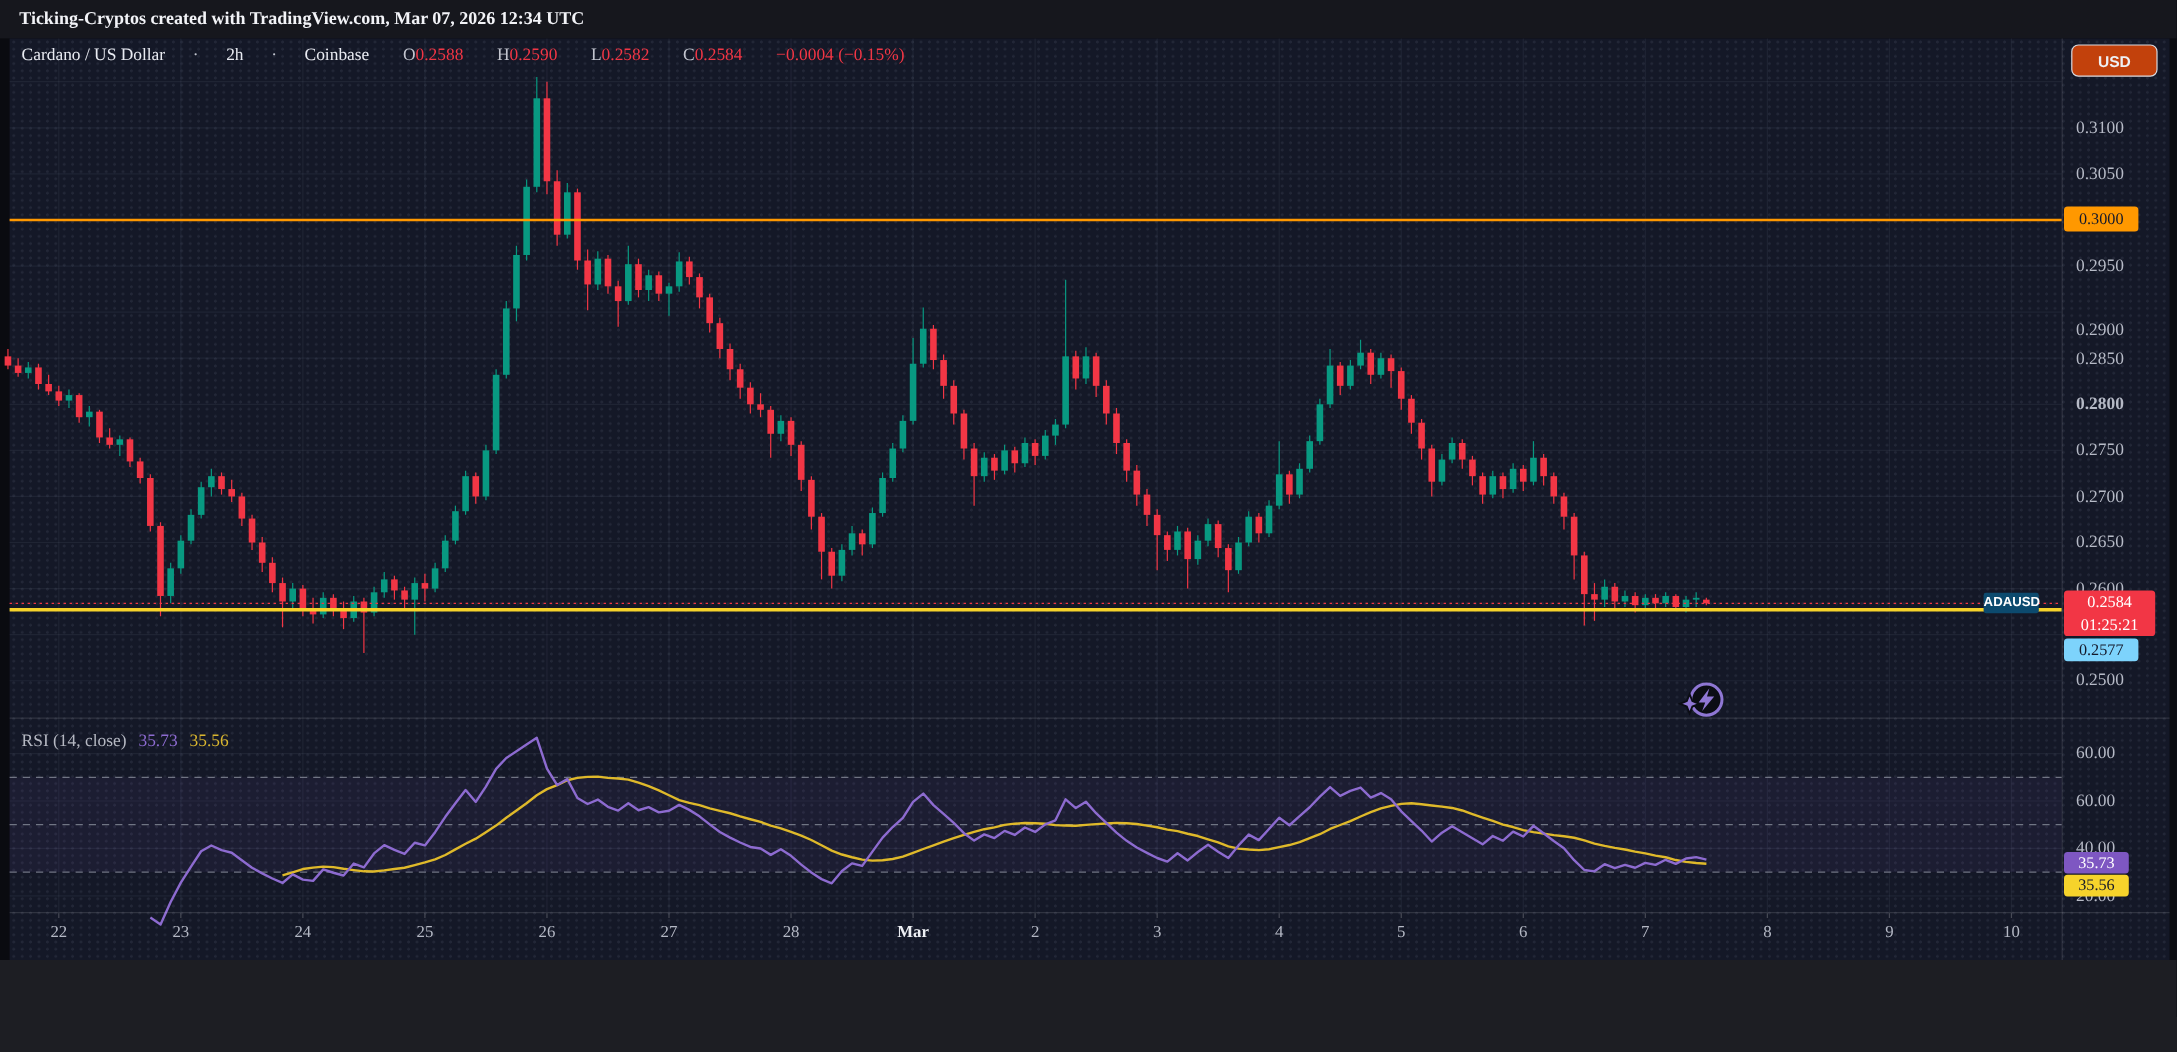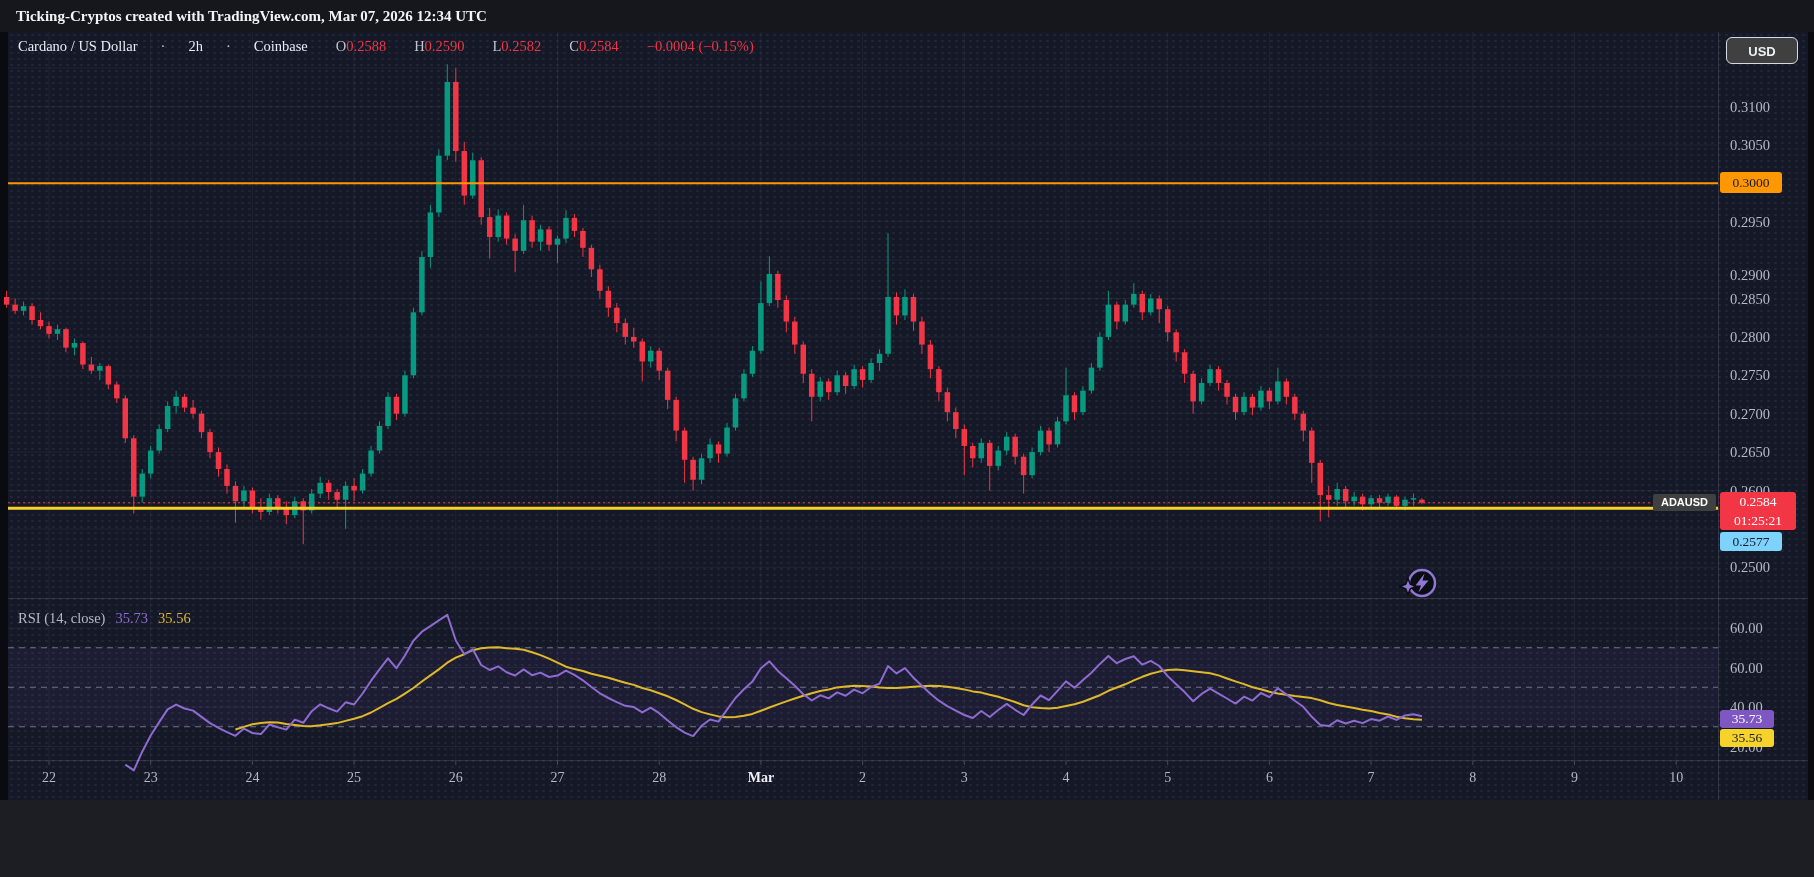--- a/index.html
+++ b/index.html
@@ -41,27 +41,27 @@
     position:absolute;top:770px;width:44px;margin-left:-22px;text-align:center;
     font-size:14px;color:#b4b8c4;white-space:nowrap;
   }
   .time-label.em{color:#eef0f4;font-weight:bold;}
   .badge{
     position:absolute;left:1720px;border-radius:3px;text-align:center;
     font-size:13.5px;line-height:20px;
   }
   .usd-button{
     position:absolute;left:1726px;top:37px;width:72px;height:27px;
-    background:#404040;border:1px solid #d7d9e0;border-radius:6px;
+    background:#c2410c;border:1px solid #d7d9e0;border-radius:6px;
     color:#eef0f4;font-family:"Liberation Sans",sans-serif;font-size:13px;font-weight:bold;
     text-align:center;line-height:27px;box-sizing:border-box;
   }
   .symbol-tag{
-    position:absolute;left:1653px;top:494px;width:63px;height:17px;
-    background:#404040;color:#ffffff;border-radius:2px;
+    position:absolute;left:1653px;top:494px;width:46px;height:17px;
+    background:#0c4a6e;color:#ffffff;border-radius:2px;
     font-family:"Liberation Sans",sans-serif;font-size:11px;font-weight:bold;
     text-align:center;line-height:17px;
   }
   .bottombar{
     position:absolute;left:0;top:800px;width:1814px;height:77px;background:#1d1e23;
   }
 </style>
 </head>
 <body>
 
@@ -505,21 +505,21 @@
 </div>
 
 <div class="usd-button">USD</div>
 
 <div id="price-labels">
     <div class="axis-label" style="top:97.5px;">0.3100</div>
     <div class="axis-label" style="top:135.9px;">0.3050</div>
     <div class="axis-label" style="top:212.7px;">0.2950</div>
     <div class="axis-label" style="top:266px;">0.2900</div>
     <div class="axis-label" style="top:289.5px;">0.2850</div>
-    <div class="axis-label" style="top:327.9px;">0.2800</div>
+    <div class="axis-label" style="top:327.9px;font-weight:bold;">0.2800</div>
     <div class="axis-label" style="top:366.3px;">0.2750</div>
     <div class="axis-label" style="top:404.7px;">0.2700</div>
     <div class="axis-label" style="top:443.1px;">0.2650</div>
     <div class="axis-label" style="top:481.5px;">0.2600</div>
     <div class="axis-label" style="top:558.3px;">0.2500</div>
   </div>
 <div id="rsi-labels">
     <div class="axis-label" style="top:619.0px;">60.00</div>
     <div class="axis-label" style="top:658.5px;">60.00</div>
     <div class="axis-label" style="top:698.0px;">40.00</div>

